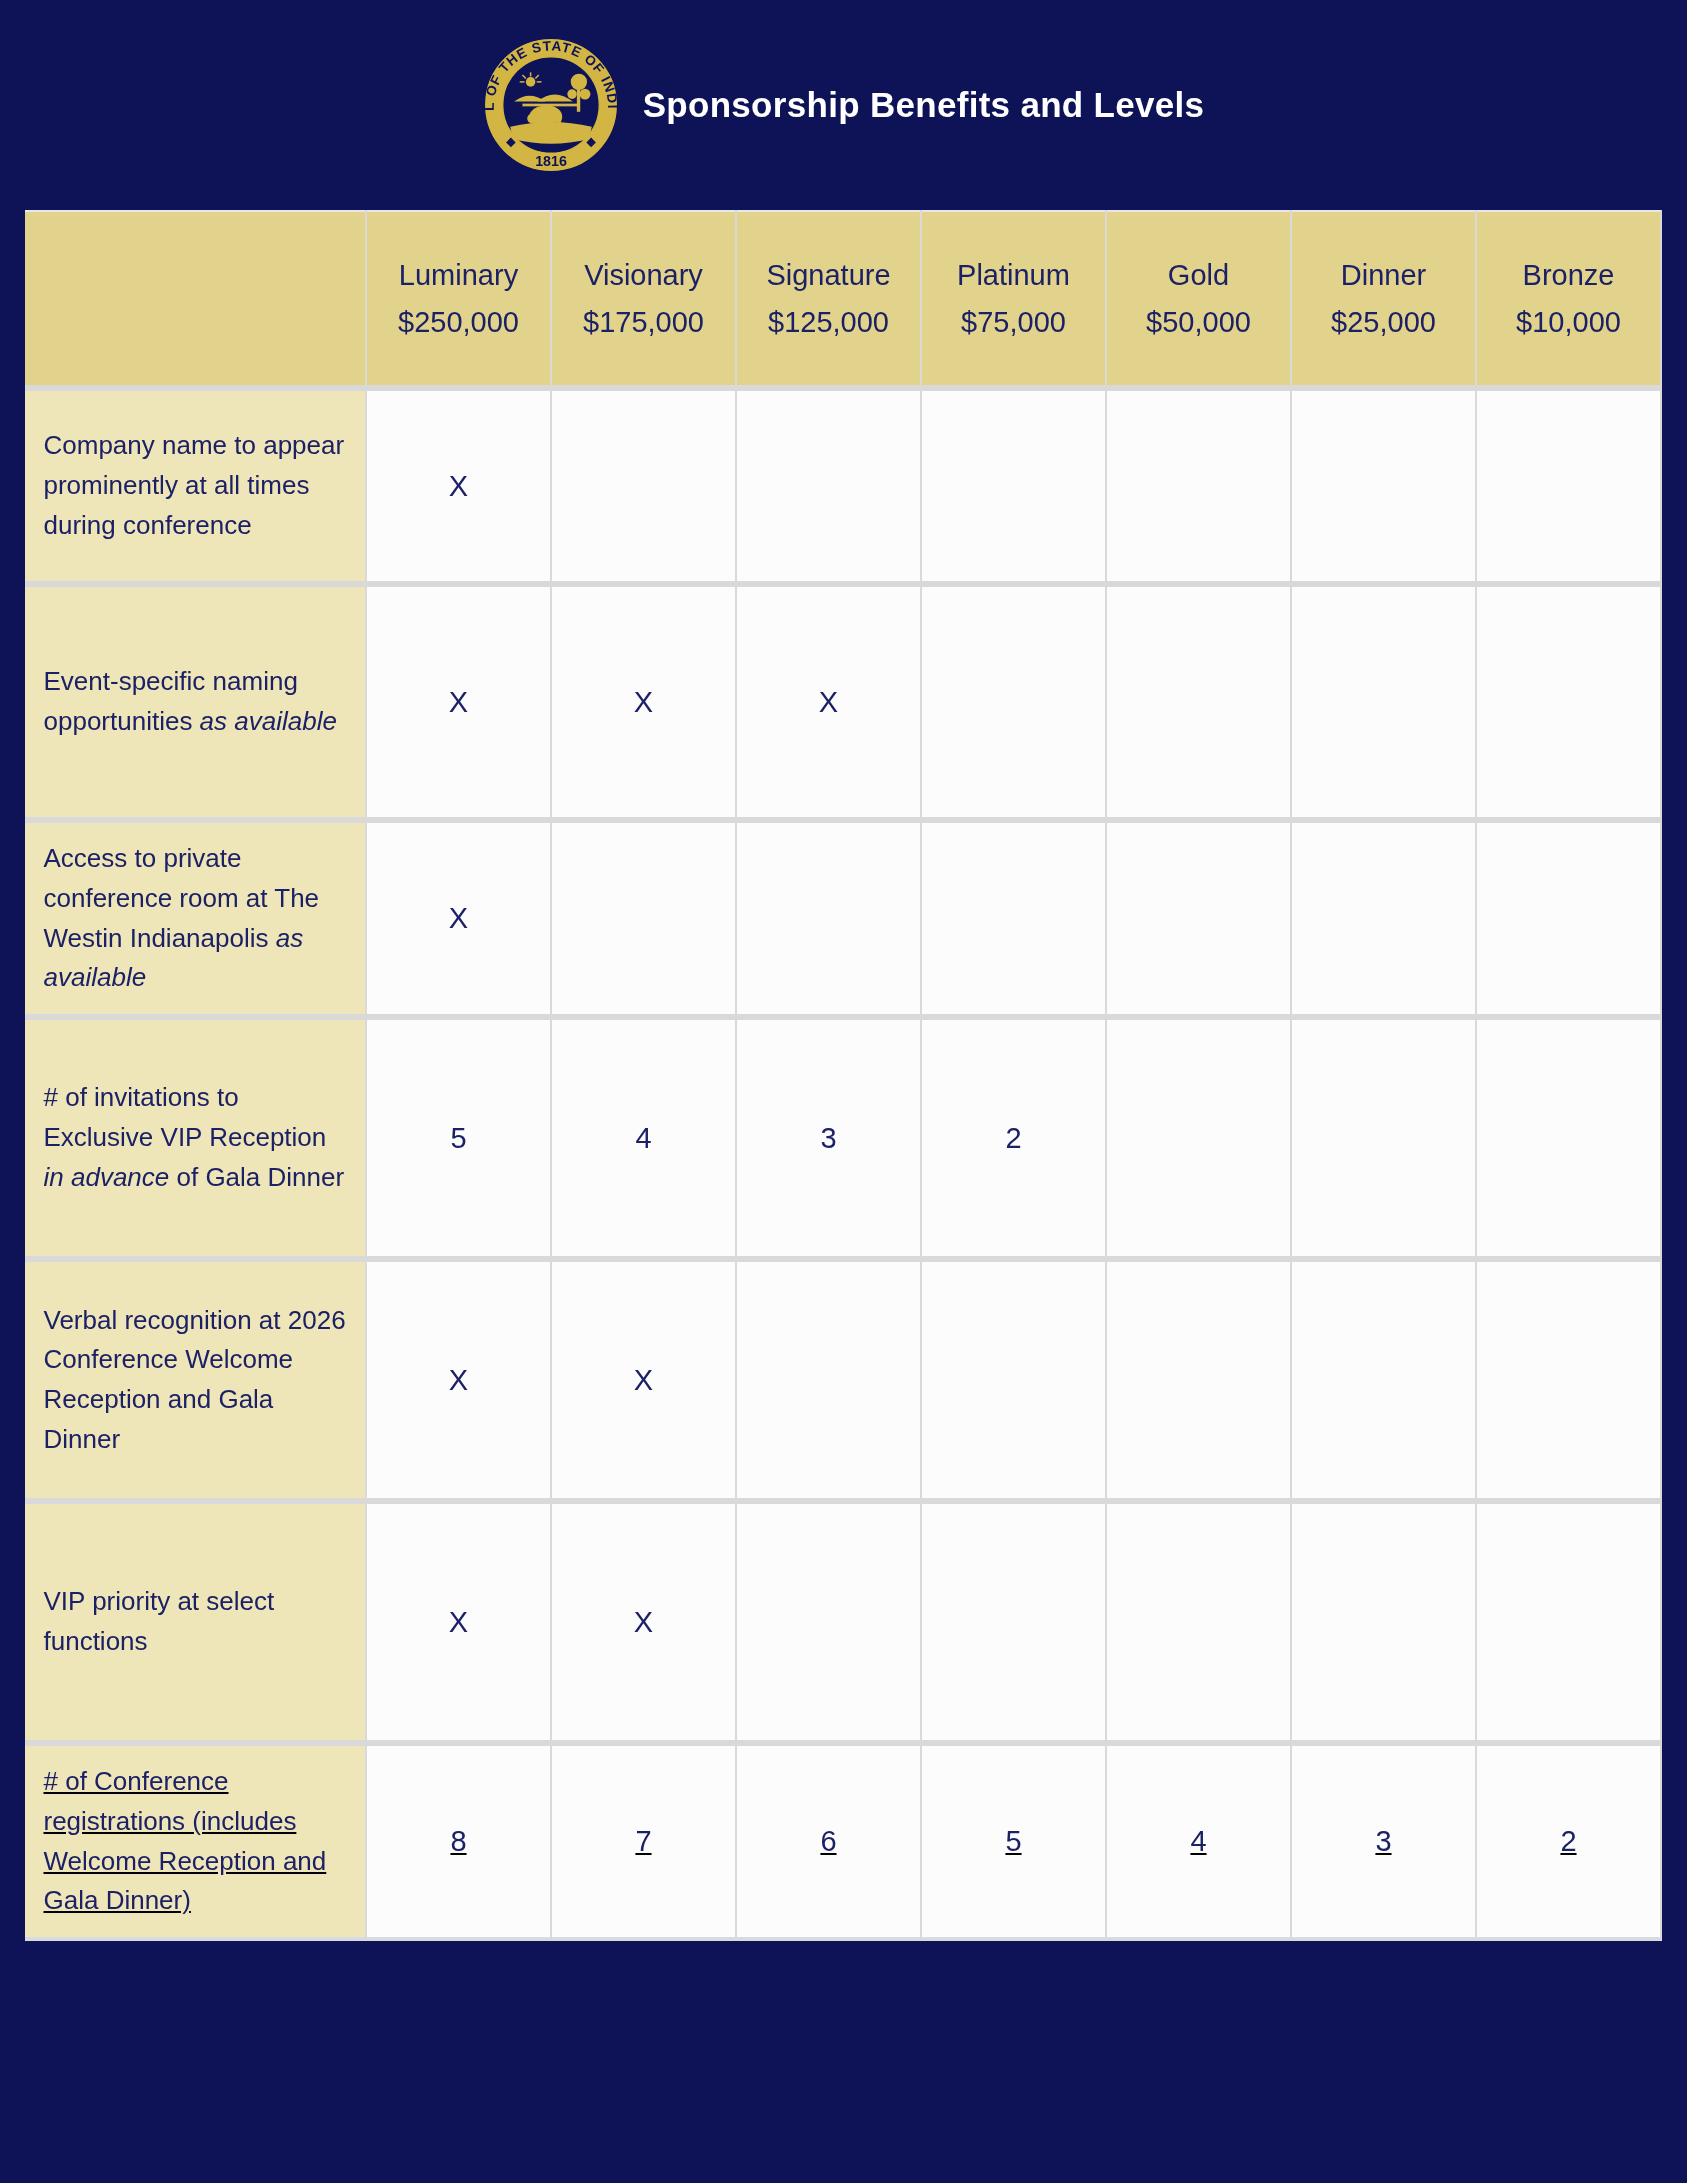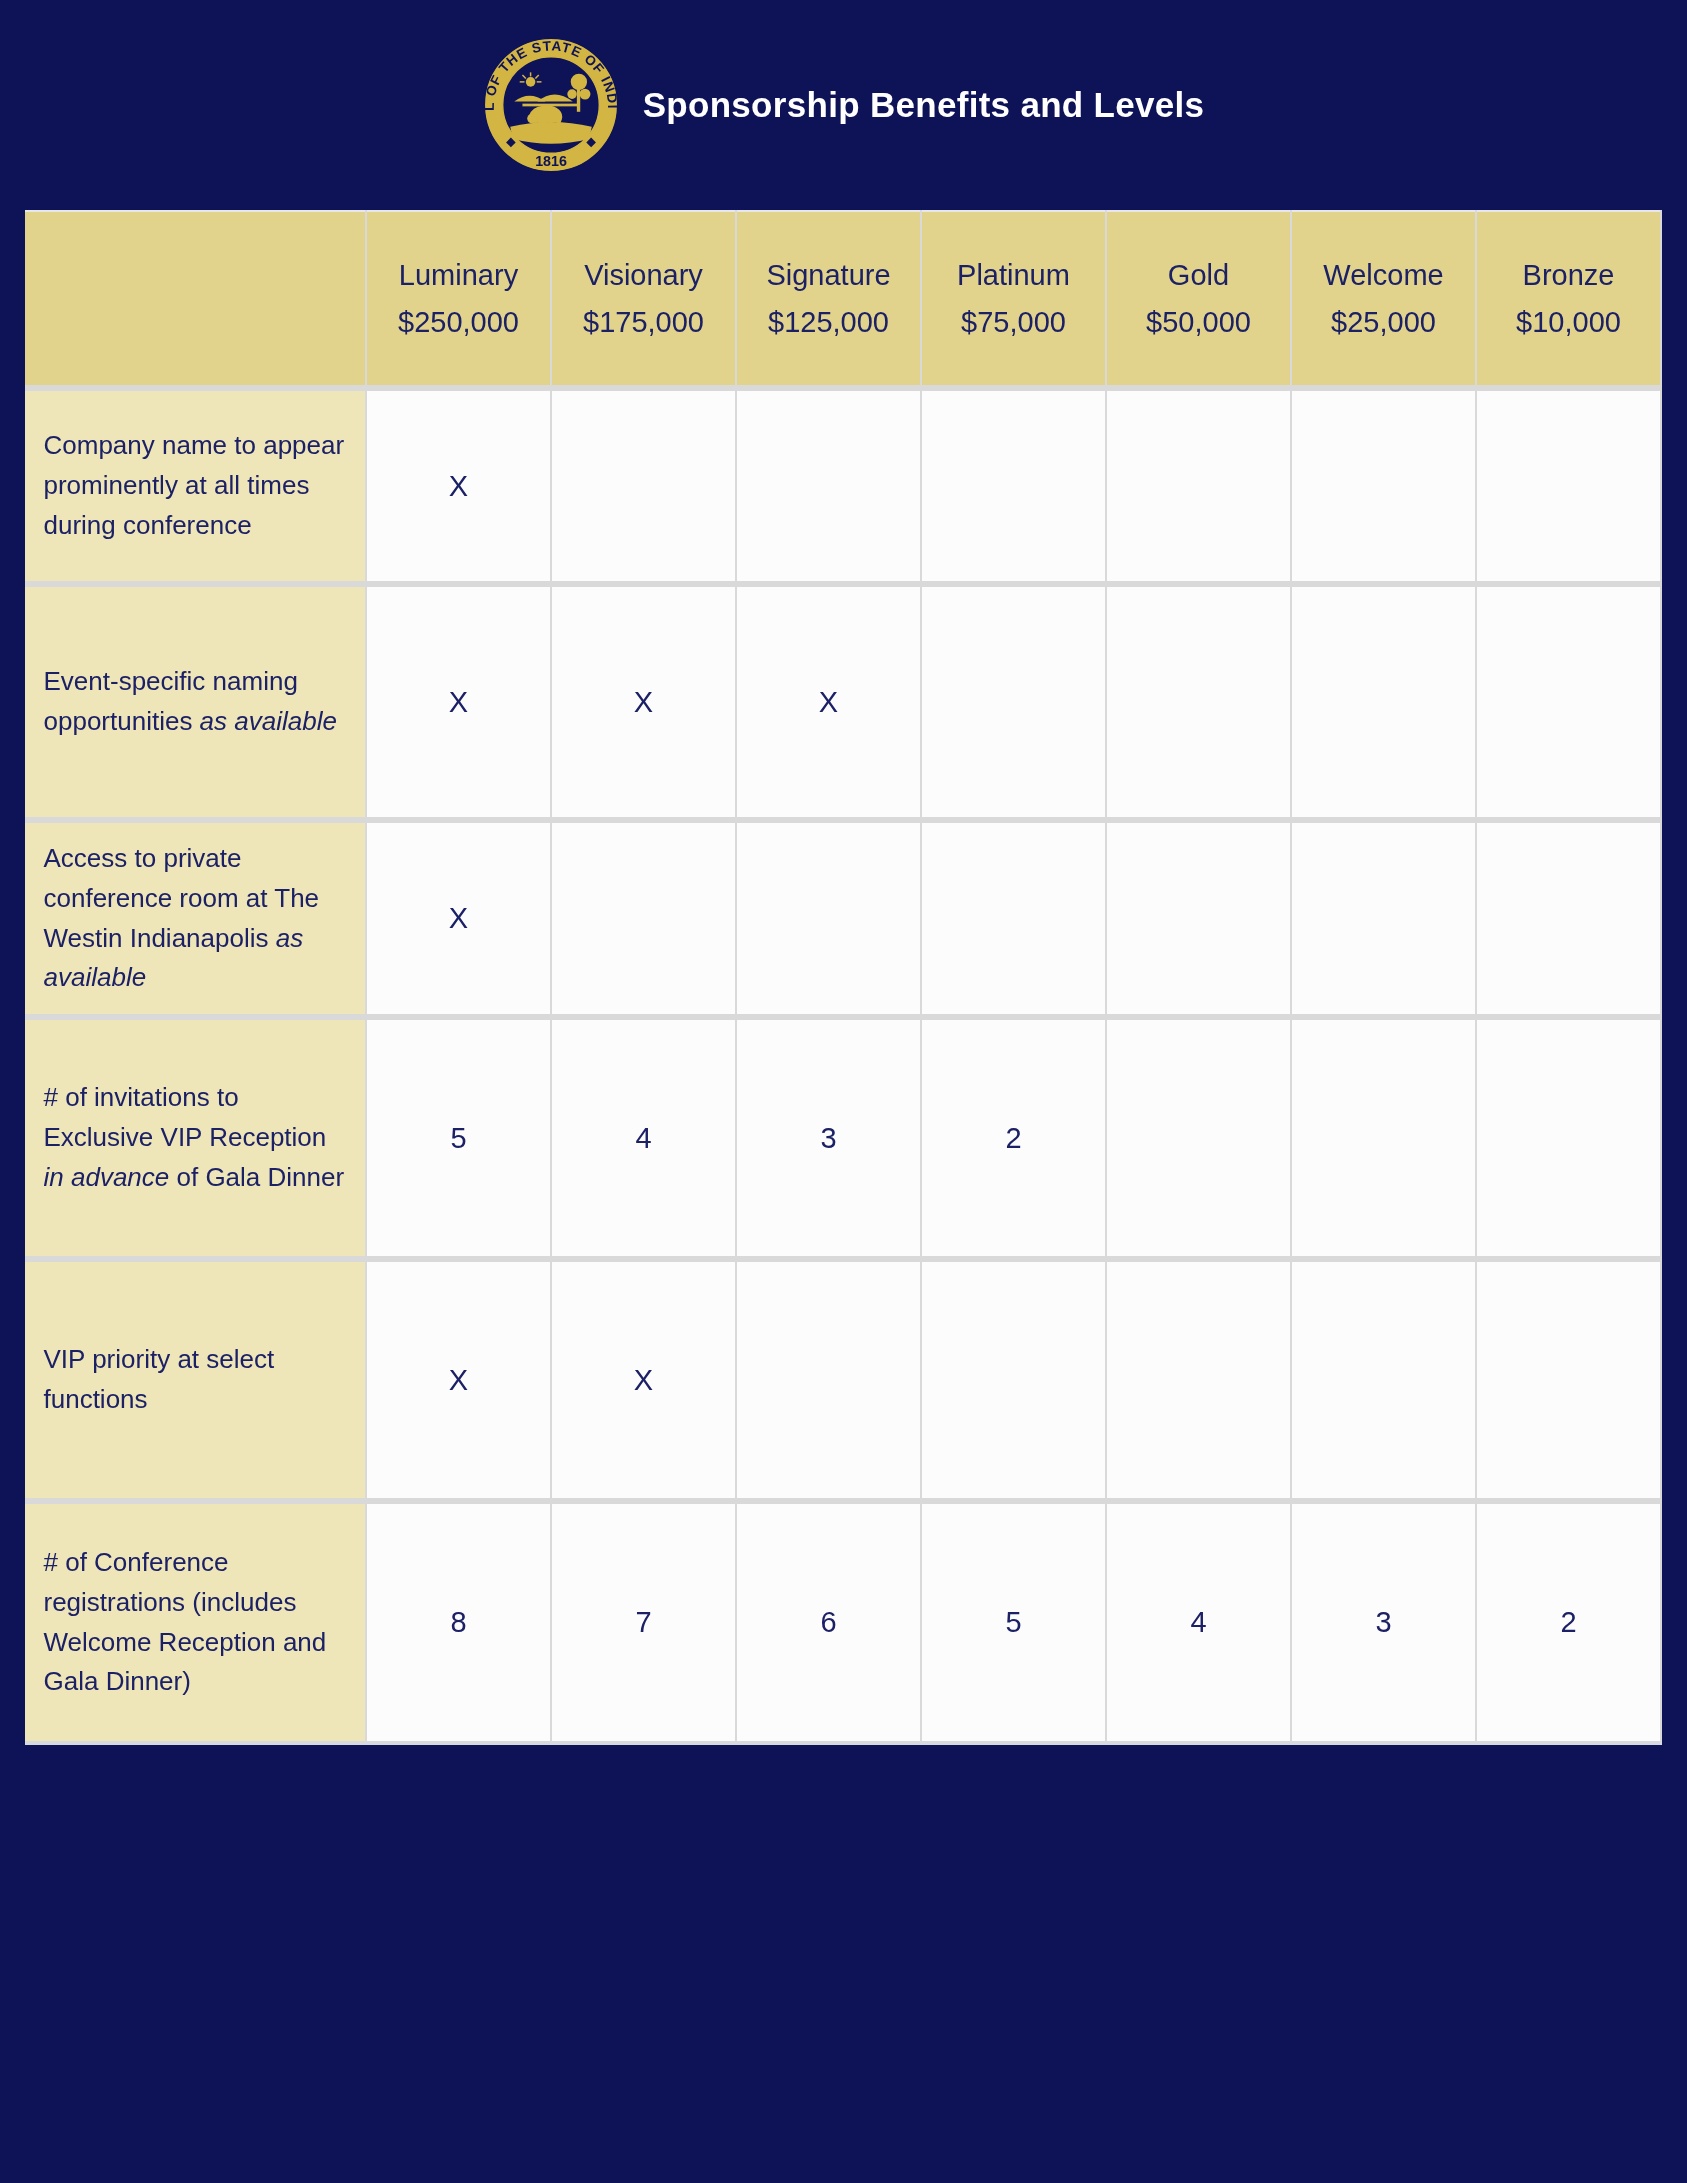--- a/index.html
+++ b/index.html
@@ -163,21 +163,21 @@
     <div>Platinum</div>
     <div>$75,000</div>
   </th>
 
   <th class="col-head">
     <div>Gold</div>
     <div>$50,000</div>
   </th>
 
   <th class="col-head">
-    <div>Welcome</div>
+    <div>Dinner</div>
     <div>$25,000</div>
   </th>
 
   <th class="col-head">
     <div>Bronze</div>
     <div>$10,000</div>
   </th>
 </tr>
     </thead>
     <tbody>
@@ -219,20 +219,30 @@
   <td class="cell">5</td>
           <td class="cell">4</td>
           <td class="cell">3</td>
           <td class="cell">2</td>
           <td class="cell"></td>
           <td class="cell"></td>
           <td class="cell"></td>
         </tr>
 
 
+  <tr>
+    <th class="row-label" scope="row"><span>Verbal recognition at 2026 Conference Welcome Reception and Gala Dinner</span></th>
+  <td class="cell">X</td>
+          <td class="cell">X</td>
+          <td class="cell"></td>
+          <td class="cell"></td>
+          <td class="cell"></td>
+          <td class="cell"></td>
+          <td class="cell"></td>
+        </tr>
 
   <tr>
     <th class="row-label" scope="row"><span>VIP priority at select functions</span></th>
   <td class="cell">X</td>
           <td class="cell">X</td>
           <td class="cell"></td>
           <td class="cell"></td>
           <td class="cell"></td>
           <td class="cell"></td>
           <td class="cell"></td>

